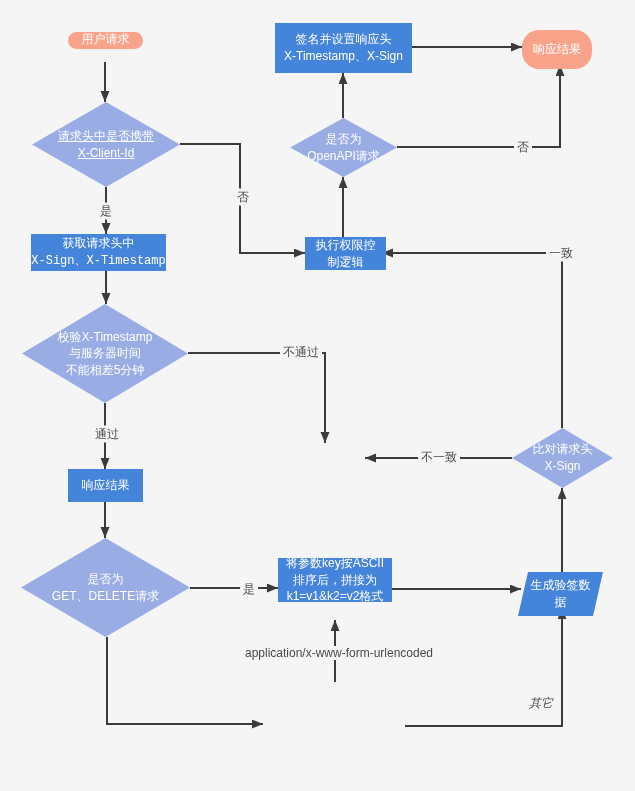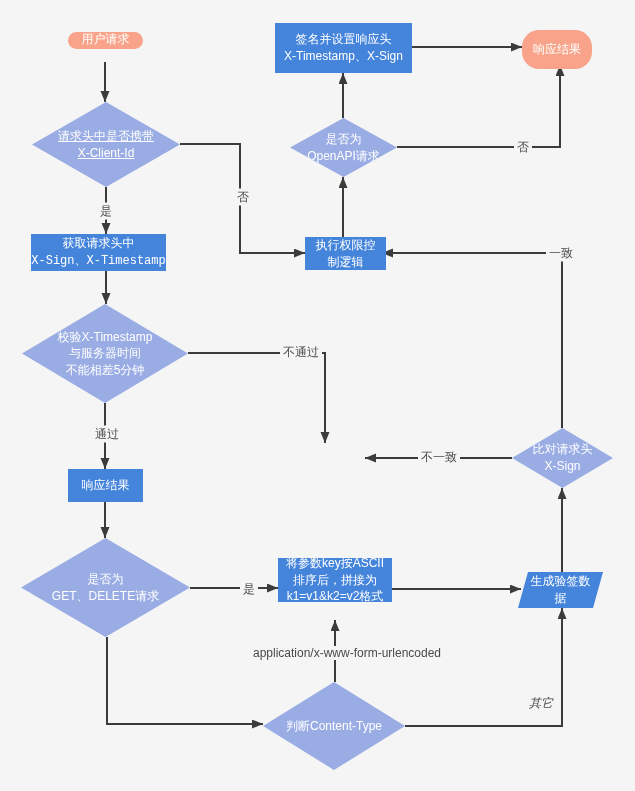--- a/index.html
+++ b/index.html
@@ -73,24 +73,23 @@
 
   <div class="node process" style="left:68px;top:469px;width:75px;height:33px;">响应结果</div>
 
   <div class="node decision" style="left:21px;top:538px;width:169px;height:99px;">是否为
 GET、DELETE请求</div>
 
   <div class="node process" style="left:278px;top:558px;width:114px;height:44px;">将参数key按ASCII
 排序后，拼接为
 k1=v1&amp;k2=v2格式</div>
 
-  <div class="node parallelogram" style="left:518px;top:572px;width:85px;height:36px;">生成验签数
+  <div class="node parallelogram" style="left:518px;top:572px;width:85px;height:44px;">生成验签数
 据</div>
 
-  <div class="node decision" style="left:263px;top:682px;width:142px;height:88px;">判断Content-Type</div>
 
   <div class="node decision" style="left:512px;top:428px;width:101px;height:60px;">比对请求头
 X-Sign</div>
 
 
   <div class="node process" style="left:305px;top:237px;width:81px;height:33px;">执行权限控
 制逻辑</div>
 
   <div class="node decision" style="left:290px;top:118px;width:107px;height:59px;">是否为
 OpenAPI请求</div>
@@ -98,19 +97,19 @@
   <div class="node process" style="left:275px;top:23px;width:137px;height:50px;">签名并设置响应头
 X-Timestamp、X-Sign</div>
 
   <div class="node terminal" style="left:522px;top:30px;width:70px;height:39px;border-radius:17px;">响应结果</div>
 
   <div class="elabel" style="left:106px;top:211px;">是</div>
   <div class="elabel" style="left:243px;top:197px;">否</div>
   <div class="elabel" style="left:107px;top:434px;">通过</div>
   <div class="elabel" style="left:301px;top:352px;">不通过</div>
   <div class="elabel" style="left:249px;top:589px;">是</div>
-  <div class="elabel" style="left:347px;top:653px;">application/x-www-form-urlencoded</div>
+  <div class="elabel" style="left:339px;top:653px;">application/x-www-form-urlencoded</div>
   <div class="elabel" style="left:541px;top:703px;font-style:italic;">其它</div>
   <div class="elabel" style="left:439px;top:457px;">不一致</div>
   <div class="elabel" style="left:561px;top:253px;">一致</div>
   <div class="elabel" style="left:523px;top:147px;">否</div>
 
 </div>
 
 </body></html>

